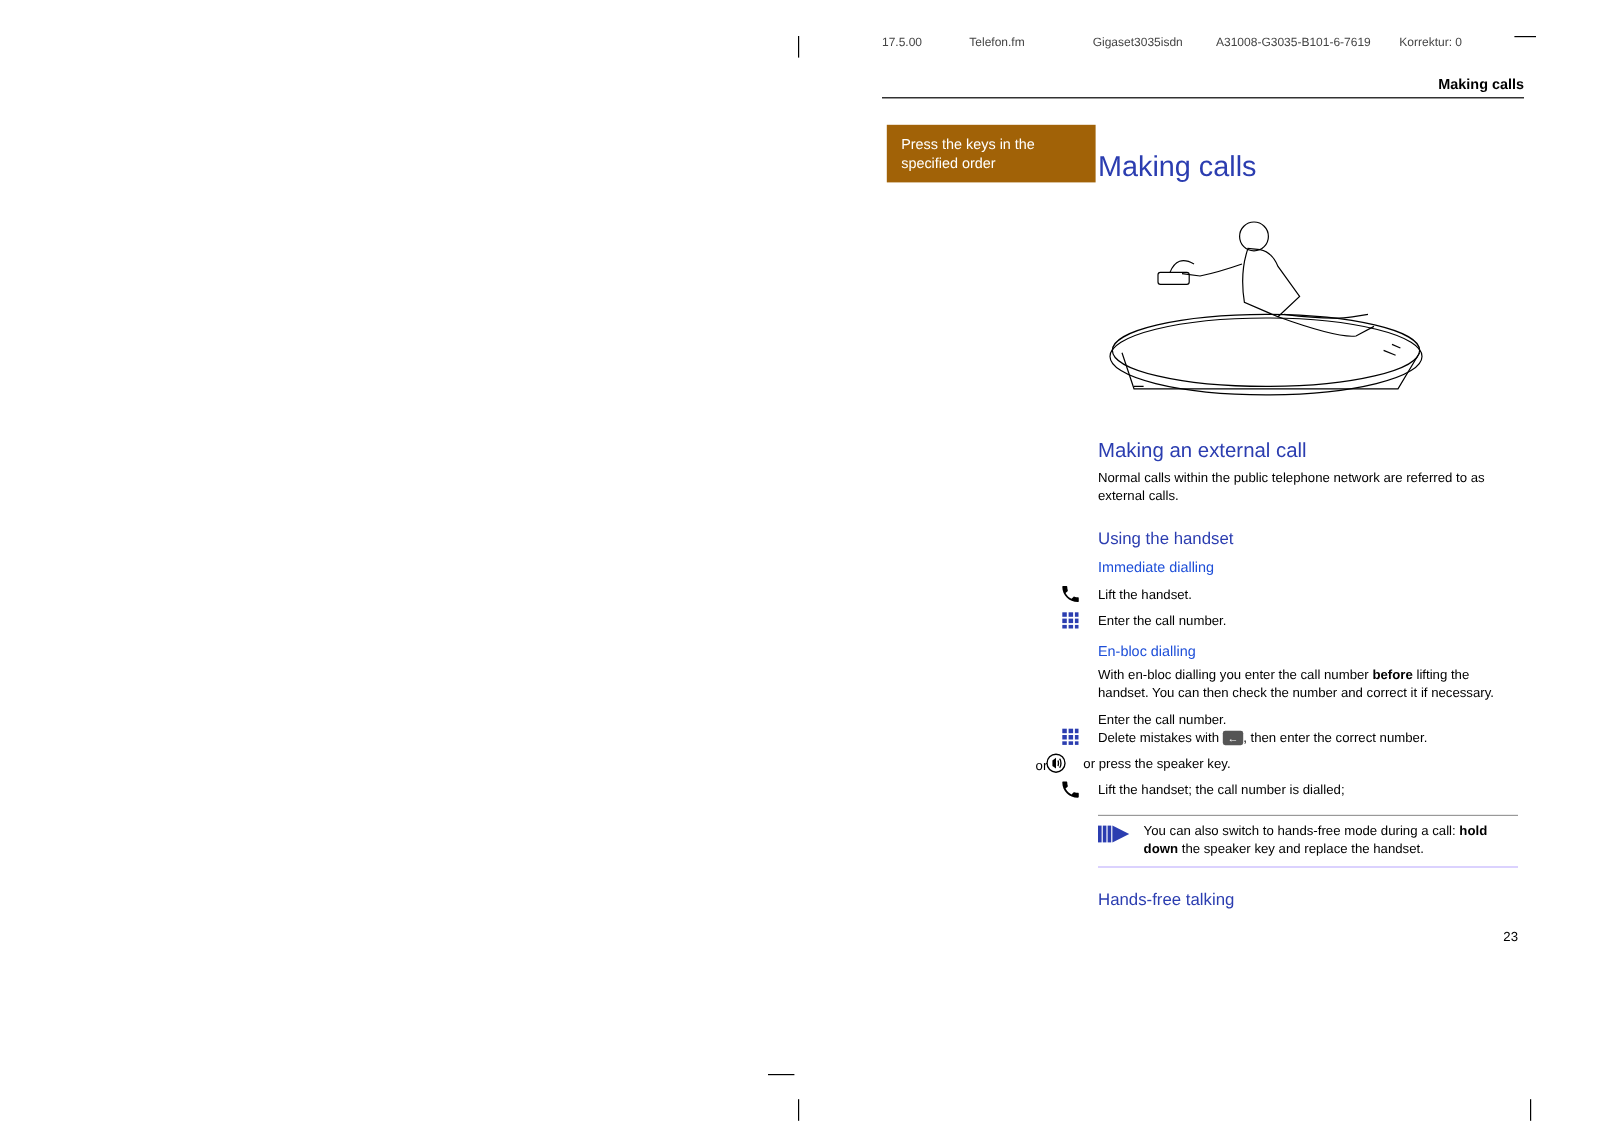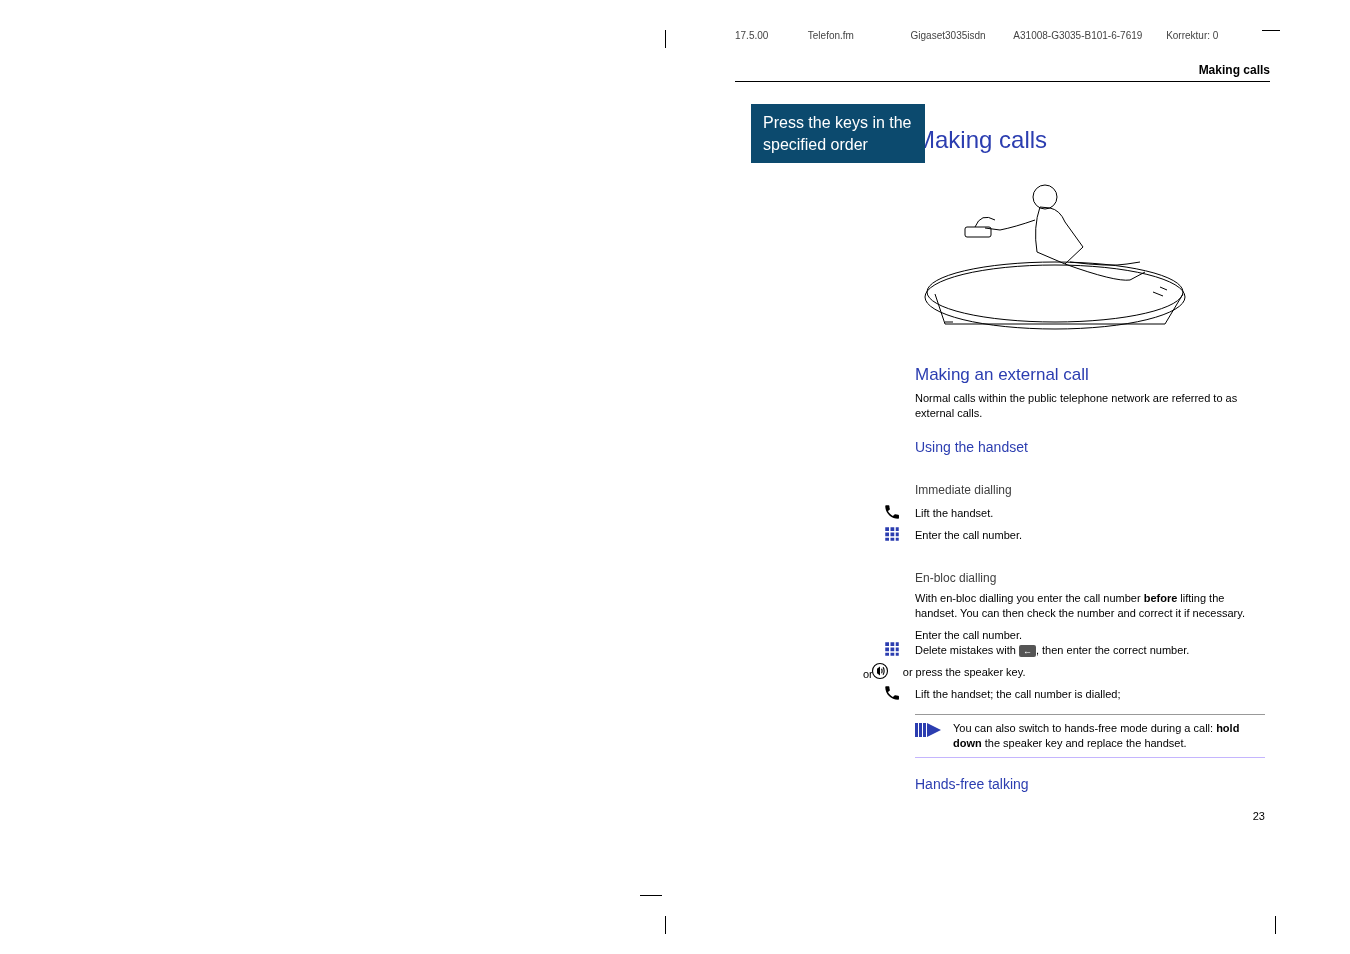--- a/index.html
+++ b/index.html
@@ -38,28 +38,28 @@
   .header-line span { display:inline-block; }
   .header-title {
     text-align: right;
     font-weight: bold;
     font-size: 12px;
     border-bottom: 1px solid #000;
     padding-bottom: 4px;
     margin-bottom: 22px;
   }
   .tip-box {
-    background: #0c4a6e;
+    background: #a16207;
     color: #fff;
     padding: 8px 12px;
-    font-size: 16px;
+    font-size: 12px;
     line-height: 1.35;
     width: 150px;
     position: absolute;
-    left: 16px;
+    left: 4px;
     top: 74px;
   }
   .content {
     margin-left: 180px;
     width: 350px;
   }
   .h1 {
     color: #2b3db0;
     font-size: 24px;
     font-weight: normal;
@@ -74,24 +74,24 @@
     font-weight: normal;
     margin: 20px 0 6px 0;
   }
   .h3 {
     color: #2b3db0;
     font-size: 14px;
     font-weight: normal;
     margin: 18px 0 10px 0;
   }
   .h4 {
-    color: #404040;
+    color: #1d4ed8;
     font-size: 12px;
     font-weight: normal;
-    margin: 28px 0 6px 0;
+    margin: 10px 0 6px 0;
   }
   .body {
     font-size: 11px;
     line-height: 1.35;
     margin: 0 0 8px 0;
   }
   .step {
     display: flex;
     align-items: flex-end;
     gap: 12px;

